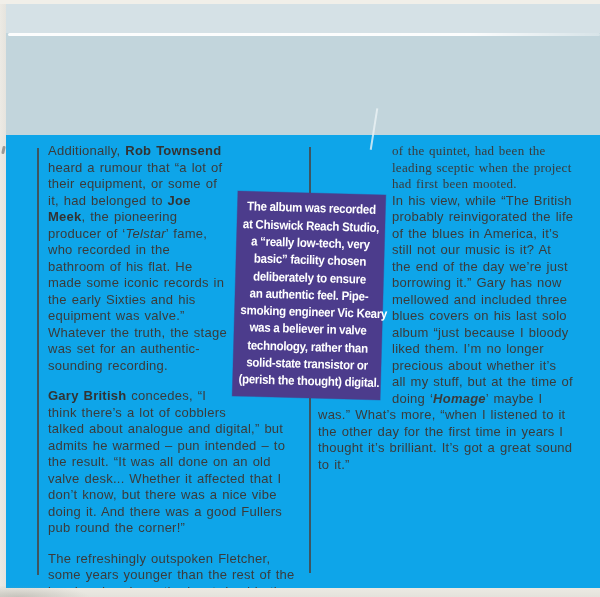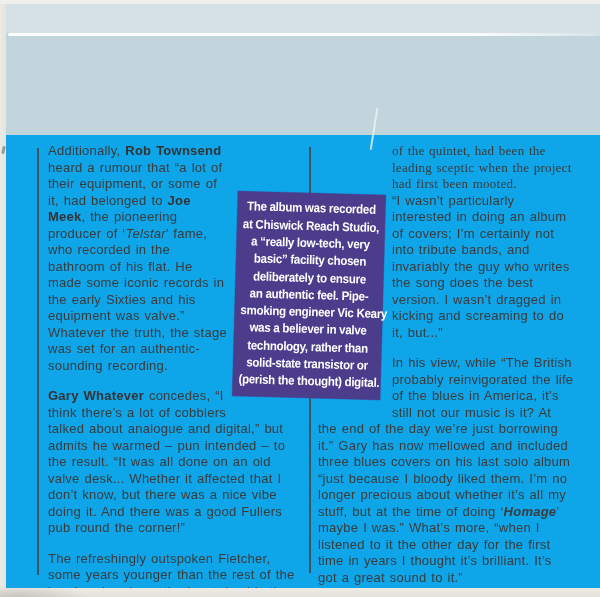--- a/index.html
+++ b/index.html
@@ -103,28 +103,27 @@
   <div class="edge-left"></div>
   <div class="edge-top"></div>
 
   <div class="rule rule-left"></div>
   <div class="rule rule-mid"></div>
   <div class="speck"></div>
 
   <div class="col col-left" id="col-left">
     <div class="spacer-r"></div>
   <p><span>Additionally, </span><b>Rob Townsend</b><span> heard a rumour that “a lot of their equipment, or some of it, had belonged to </span><b>Joe Meek</b><span>, the pioneering producer of ‘</span><i>Telstar</i><span>’ fame, who recorded in the bathroom of his flat. He made some iconic records in the early Sixties and his equipment was valve.” Whatever the truth, the stage was set for an authentic-sounding recording.</span></p>
-      <p><b>Gary Whatever</b><span> concedes, “I think there’s a lot of cobblers talked about analogue and digital,” but admits he warmed – pun intended – to the result. “It was all done on an old valve desk... Whether it affected that I don’t know, but there was a nice vibe doing it. And there was a good Fullers pub round the corner!”</span></p>
+      <p><b>Gary British</b><span> concedes, “I think there’s a lot of cobblers talked about analogue and digital,” but admits he warmed – pun intended – to the result. “It was all done on an old valve desk... Whether it affected that I don’t know, but there was a nice vibe doing it. And there was a good Fullers pub round the corner!”</span></p>
       <p><span>The refreshingly outspoken Fletcher, some years younger than the rest of the band and perhaps the least dyed-in-the-blues member</span></p>
     </div>
 
   <div class="col col-right" id="col-right">
     <div class="spacer-l"></div>
   <p class="tight"><span>of the quintet, had been the leading sceptic when the project had first been mooted.</span></p>
-      <p><span>“I wasn’t particularly interested in doing an album of covers; I’m certainly not into tribute bands, and invariably the guy who writes the song does the best version. I wasn’t dragged in kicking and screaming to do it, but...”</span></p>
       <p><span>In his view, while “The British probably reinvigorated the life of the blues in America, it’s still not our music is it? At the end of the day we’re just borrowing it.” Gary has now mellowed and included three blues covers on his last solo album “just because I bloody liked them. I’m no longer precious about whether it’s all my stuff, but at the time of doing ‘</span><span class="bi">Homage</span><span>’ maybe I was.” What’s more, “when I listened to it the other day for the first time in years I thought it’s brilliant. It’s got a great sound to it.”</span></p>
     </div>
 
   <div class="callout" id="callout">
       <div class="callout-line">The album was recorded</div>
       <div class="callout-line">at Chiswick Reach Studio,</div>
       <div class="callout-line">a “really low-tech, very</div>
       <div class="callout-line">basic” facility chosen</div>
       <div class="callout-line">deliberately to ensure</div>
       <div class="callout-line">an authentic feel. Pipe-</div>

